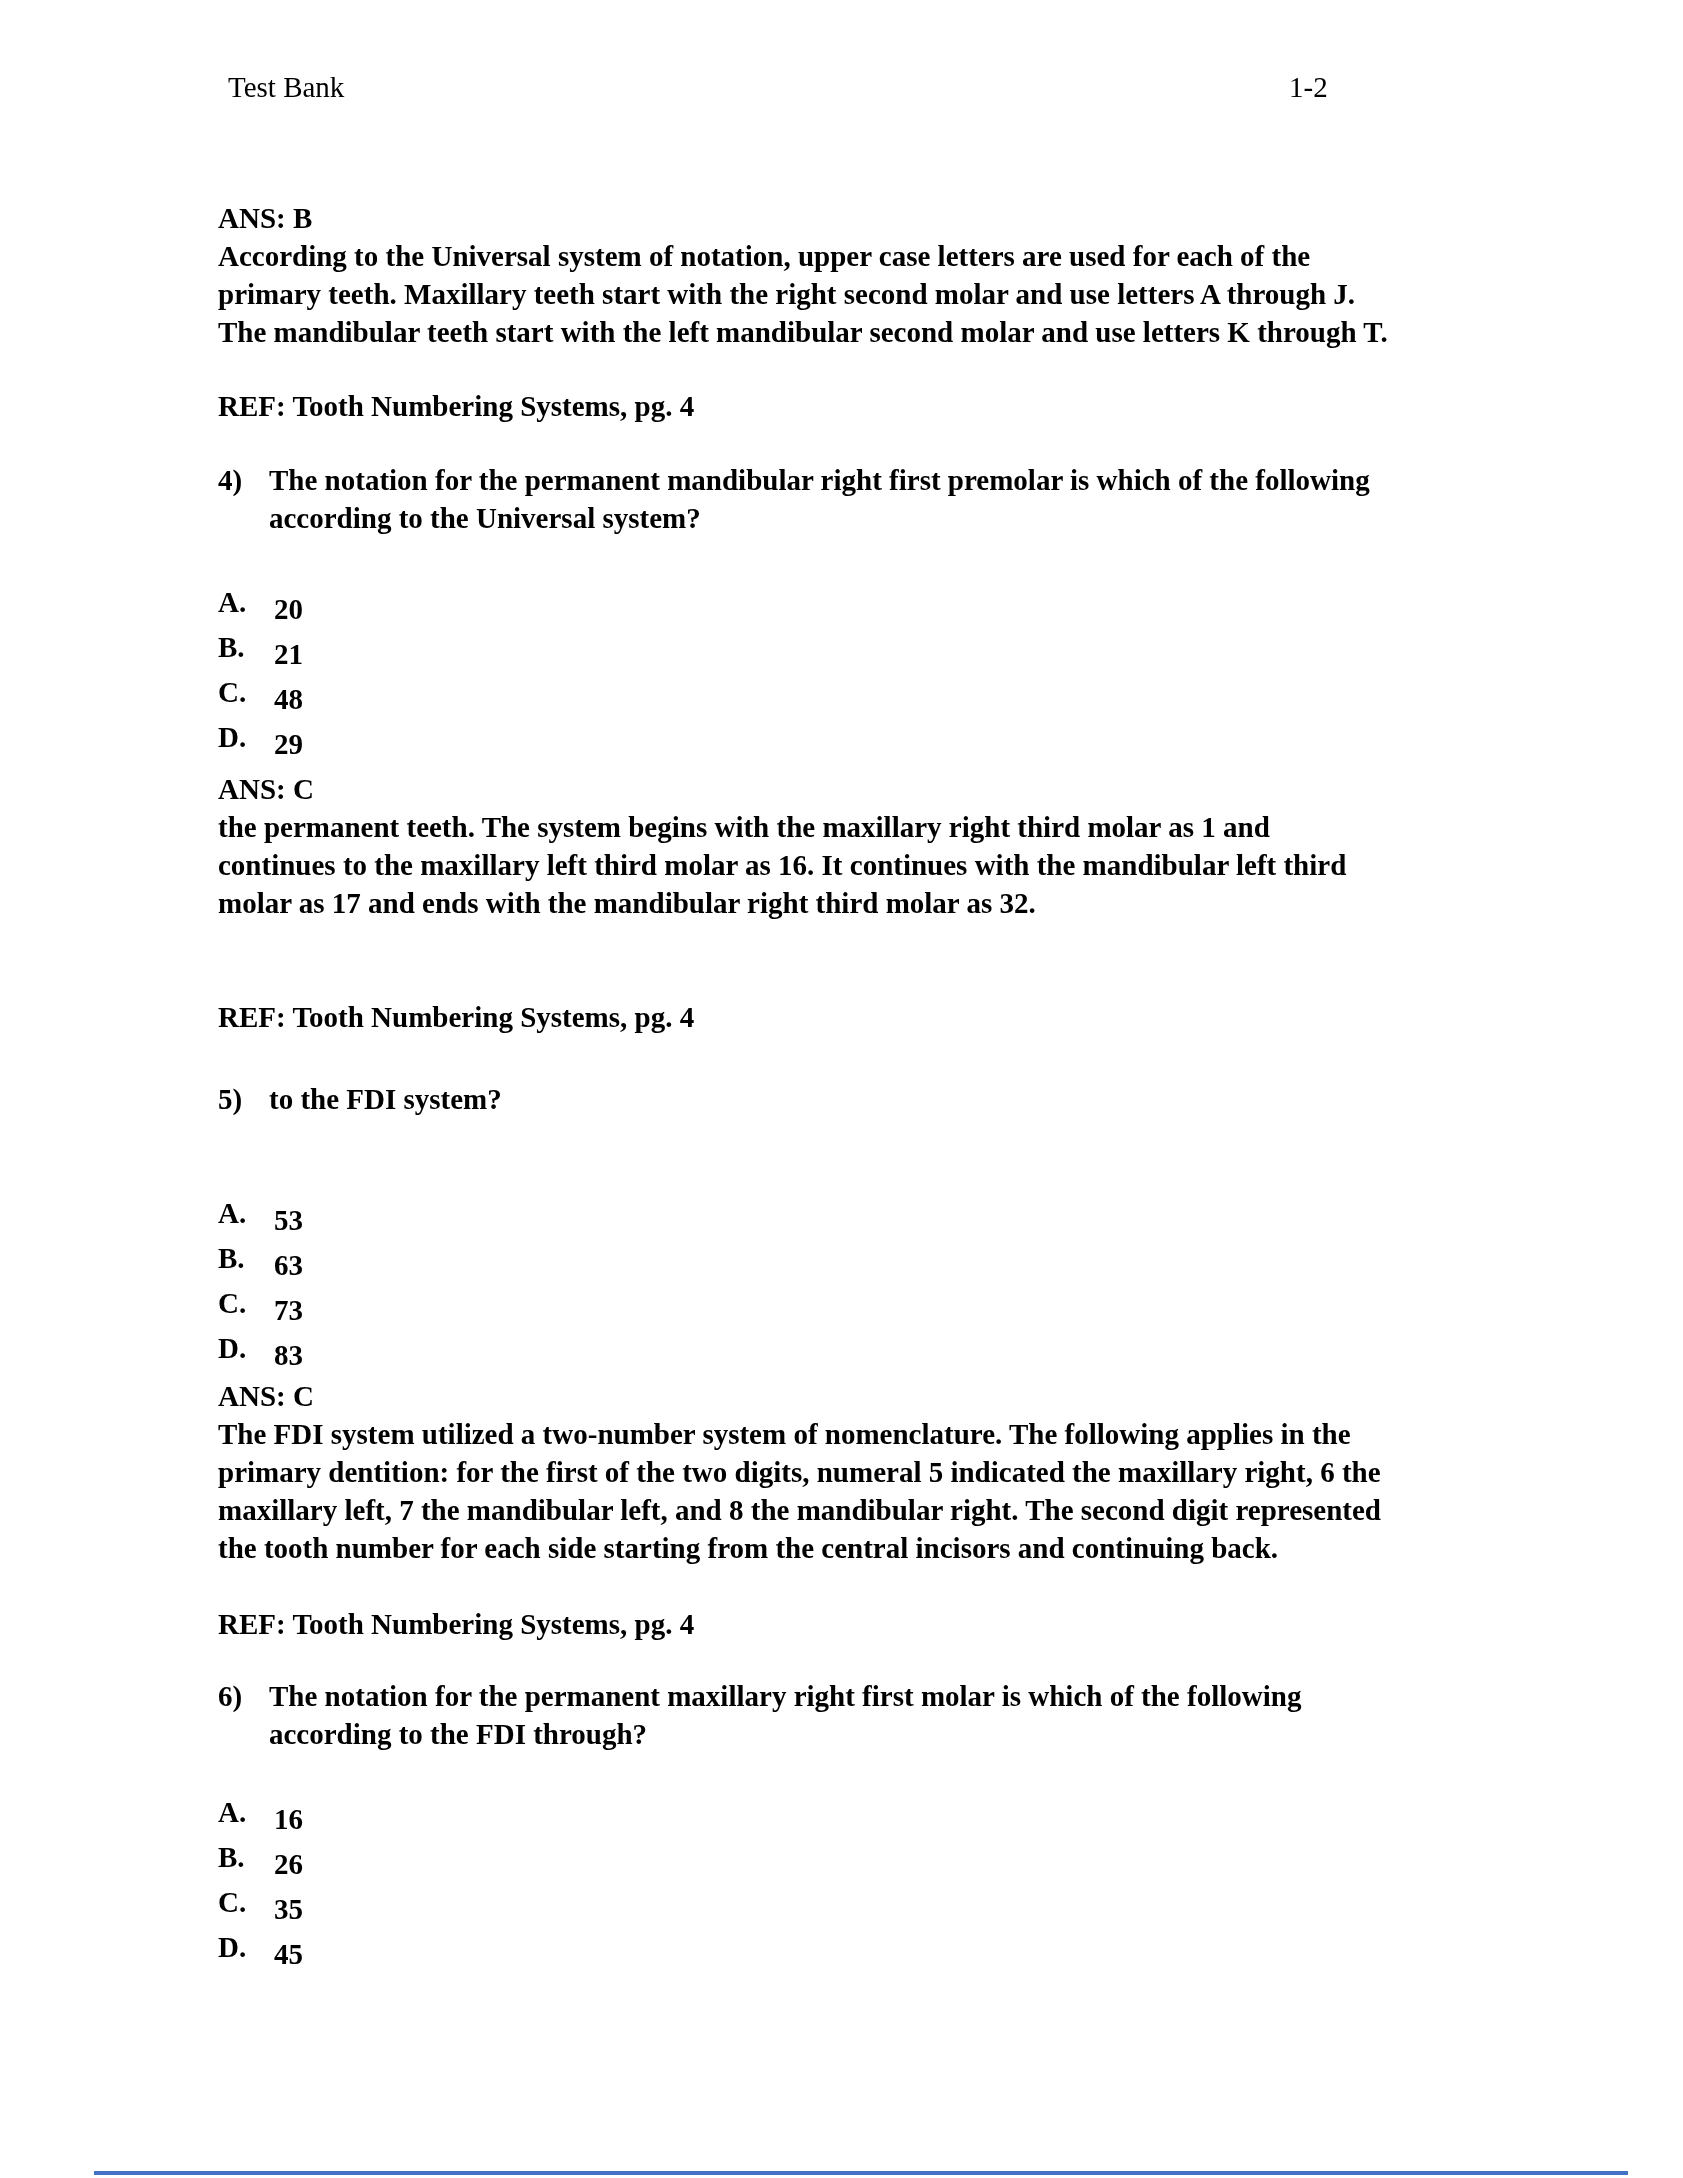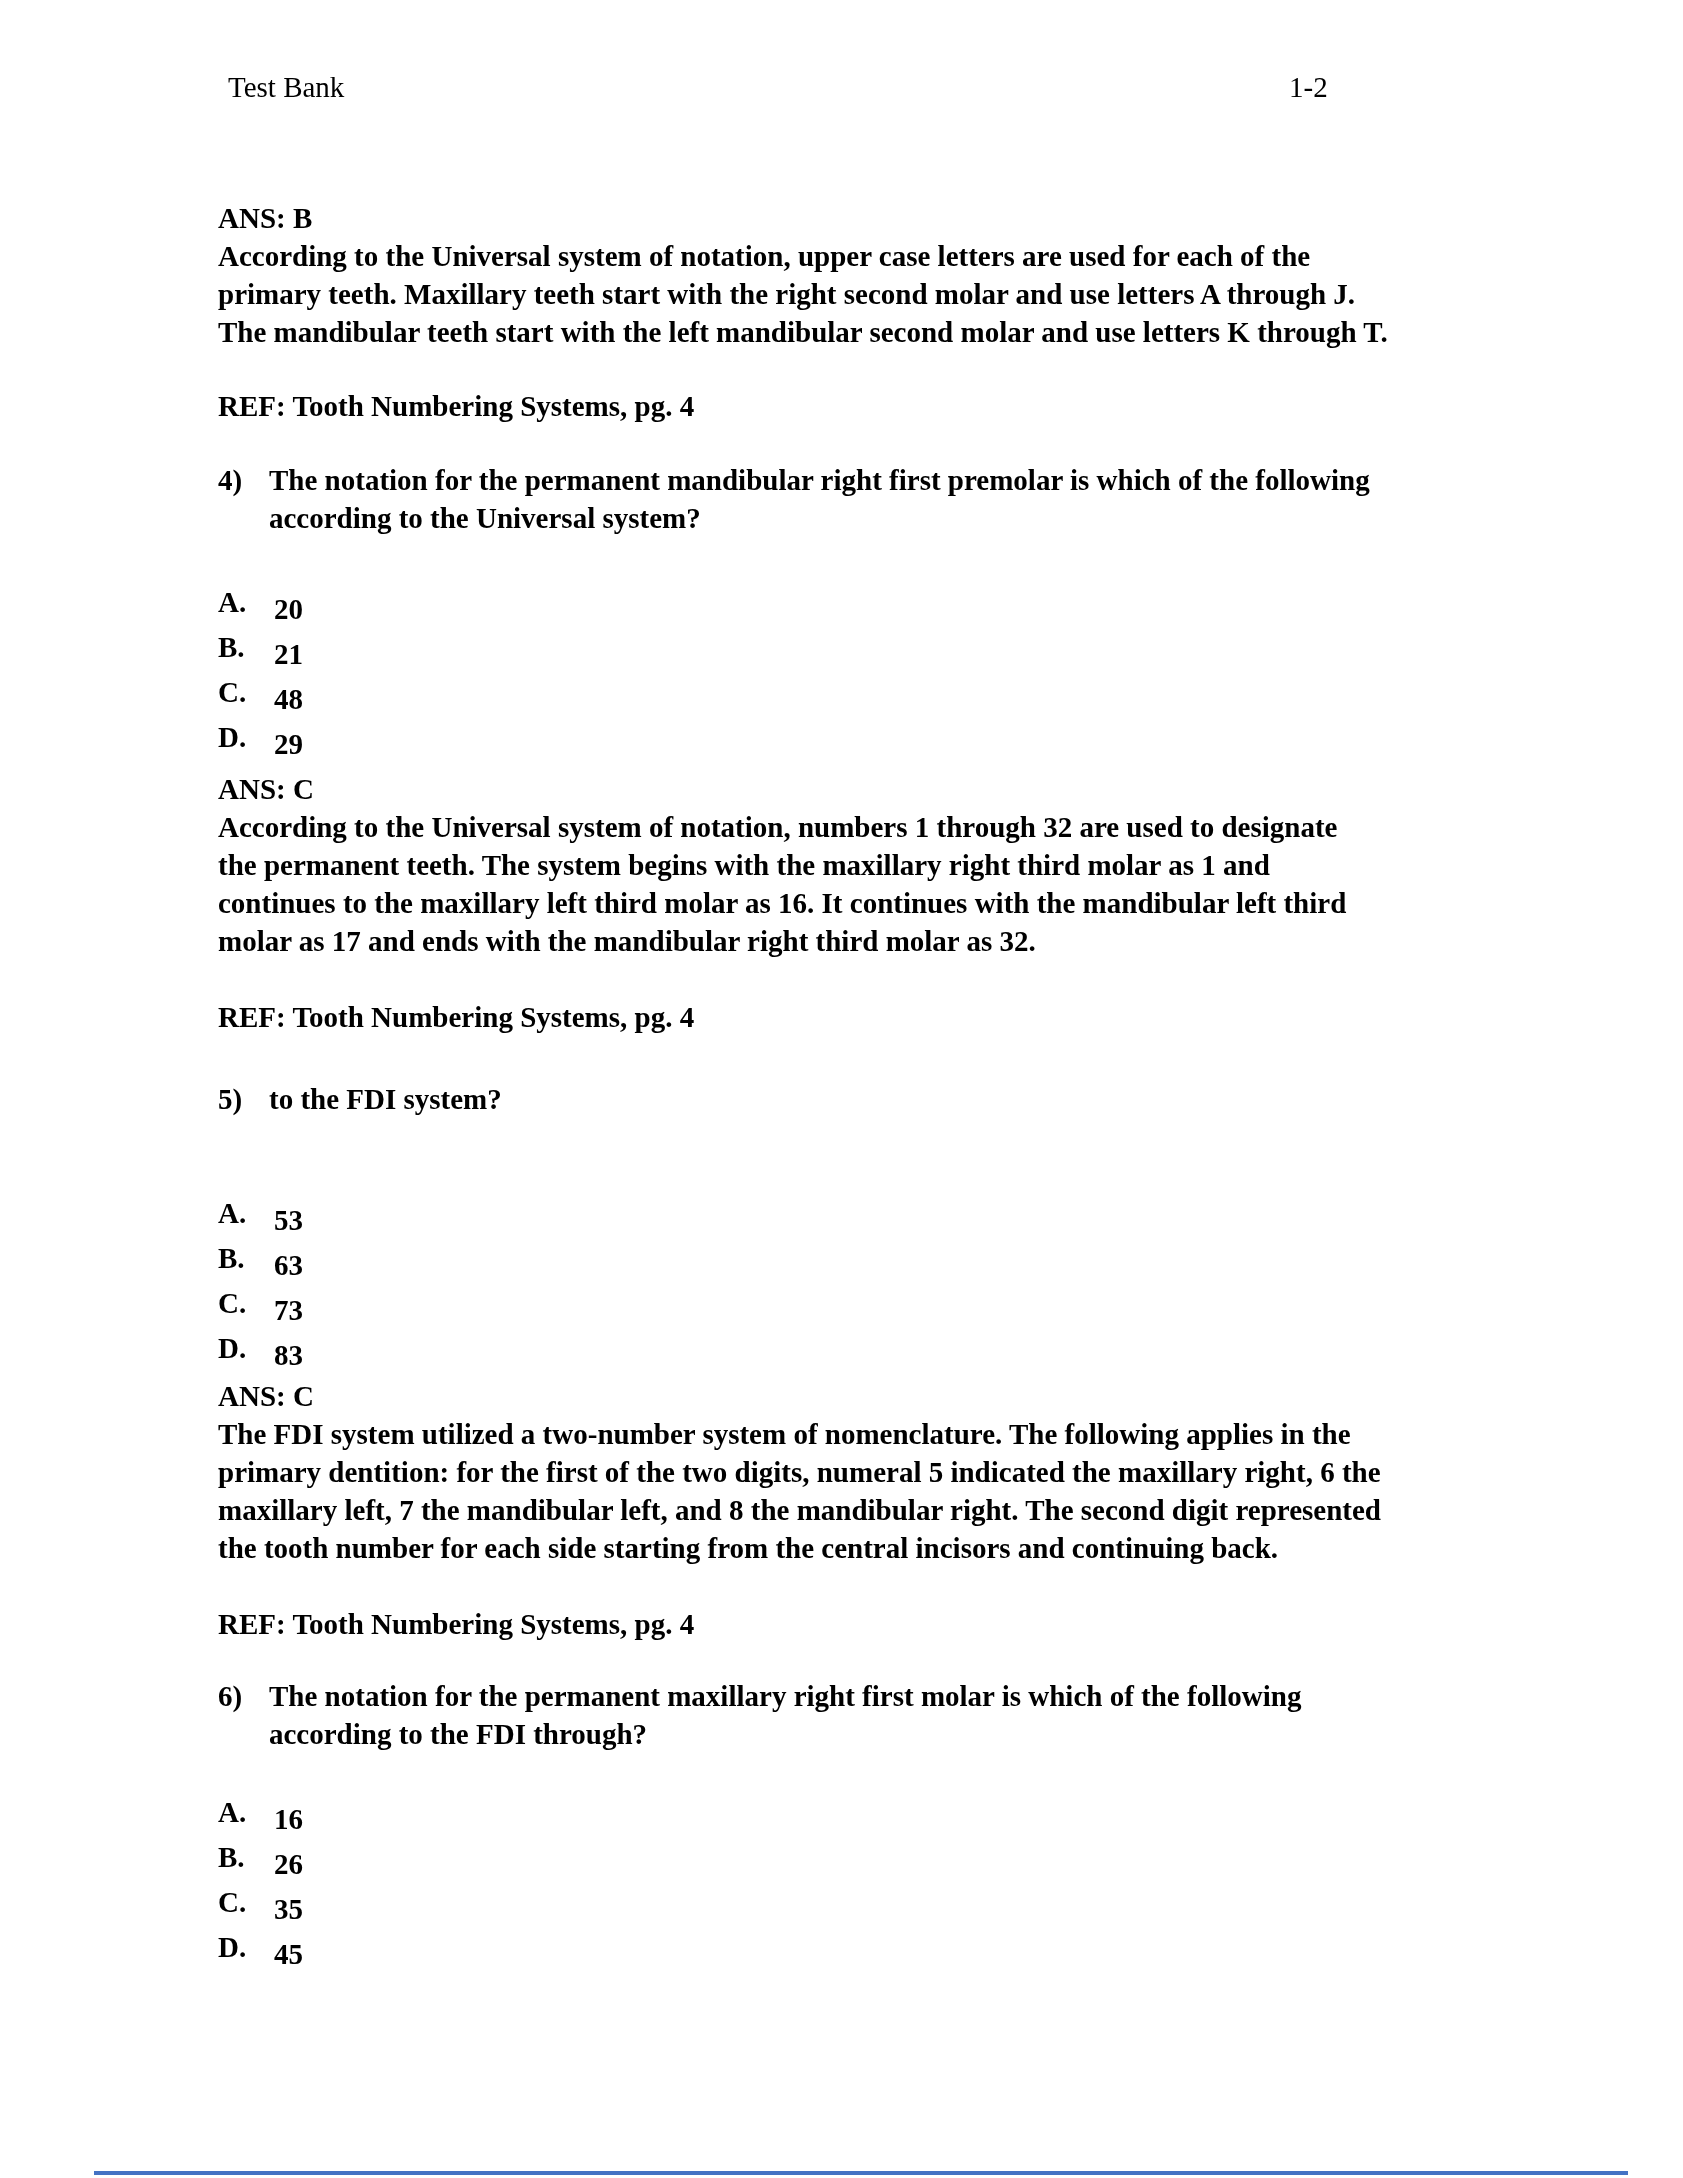--- a/index.html
+++ b/index.html
@@ -70,21 +70,20 @@
         <div class="line qline">according to the Universal system?</div>
       </div>
       <div class="block" style="top: 583px;">
         <div class="line option-row"><span class="letter">A.</span><span class="value">20</span></div>
         <div class="line option-row"><span class="letter">B.</span><span class="value">21</span></div>
         <div class="line option-row"><span class="letter">C.</span><span class="value">48</span></div>
         <div class="line option-row"><span class="letter">D.</span><span class="value">29</span></div>
       </div>
       <div class="block" style="top: 770px;">
         <div class="line">ANS: C</div>
-        <div class="line">According to the Universal system of notation, numbers 1 through 32 are used to designate</div>
         <div class="line">the permanent teeth. The system begins with the maxillary right third molar as 1 and</div>
         <div class="line">continues to the maxillary left third molar as 16. It continues with the mandibular left third</div>
         <div class="line">molar as 17 and ends with the mandibular right third molar as 32.</div>
       </div>
       <div class="block" style="top: 998px;">
         <div class="line">REF: Tooth Numbering Systems, pg. 4</div>
       </div>
       <div class="block question-block" style="top: 1080px;">
         <div class="line qline first"><span class="qnum">5)</span></div>
         <div class="line qline">to the FDI system?</div>

